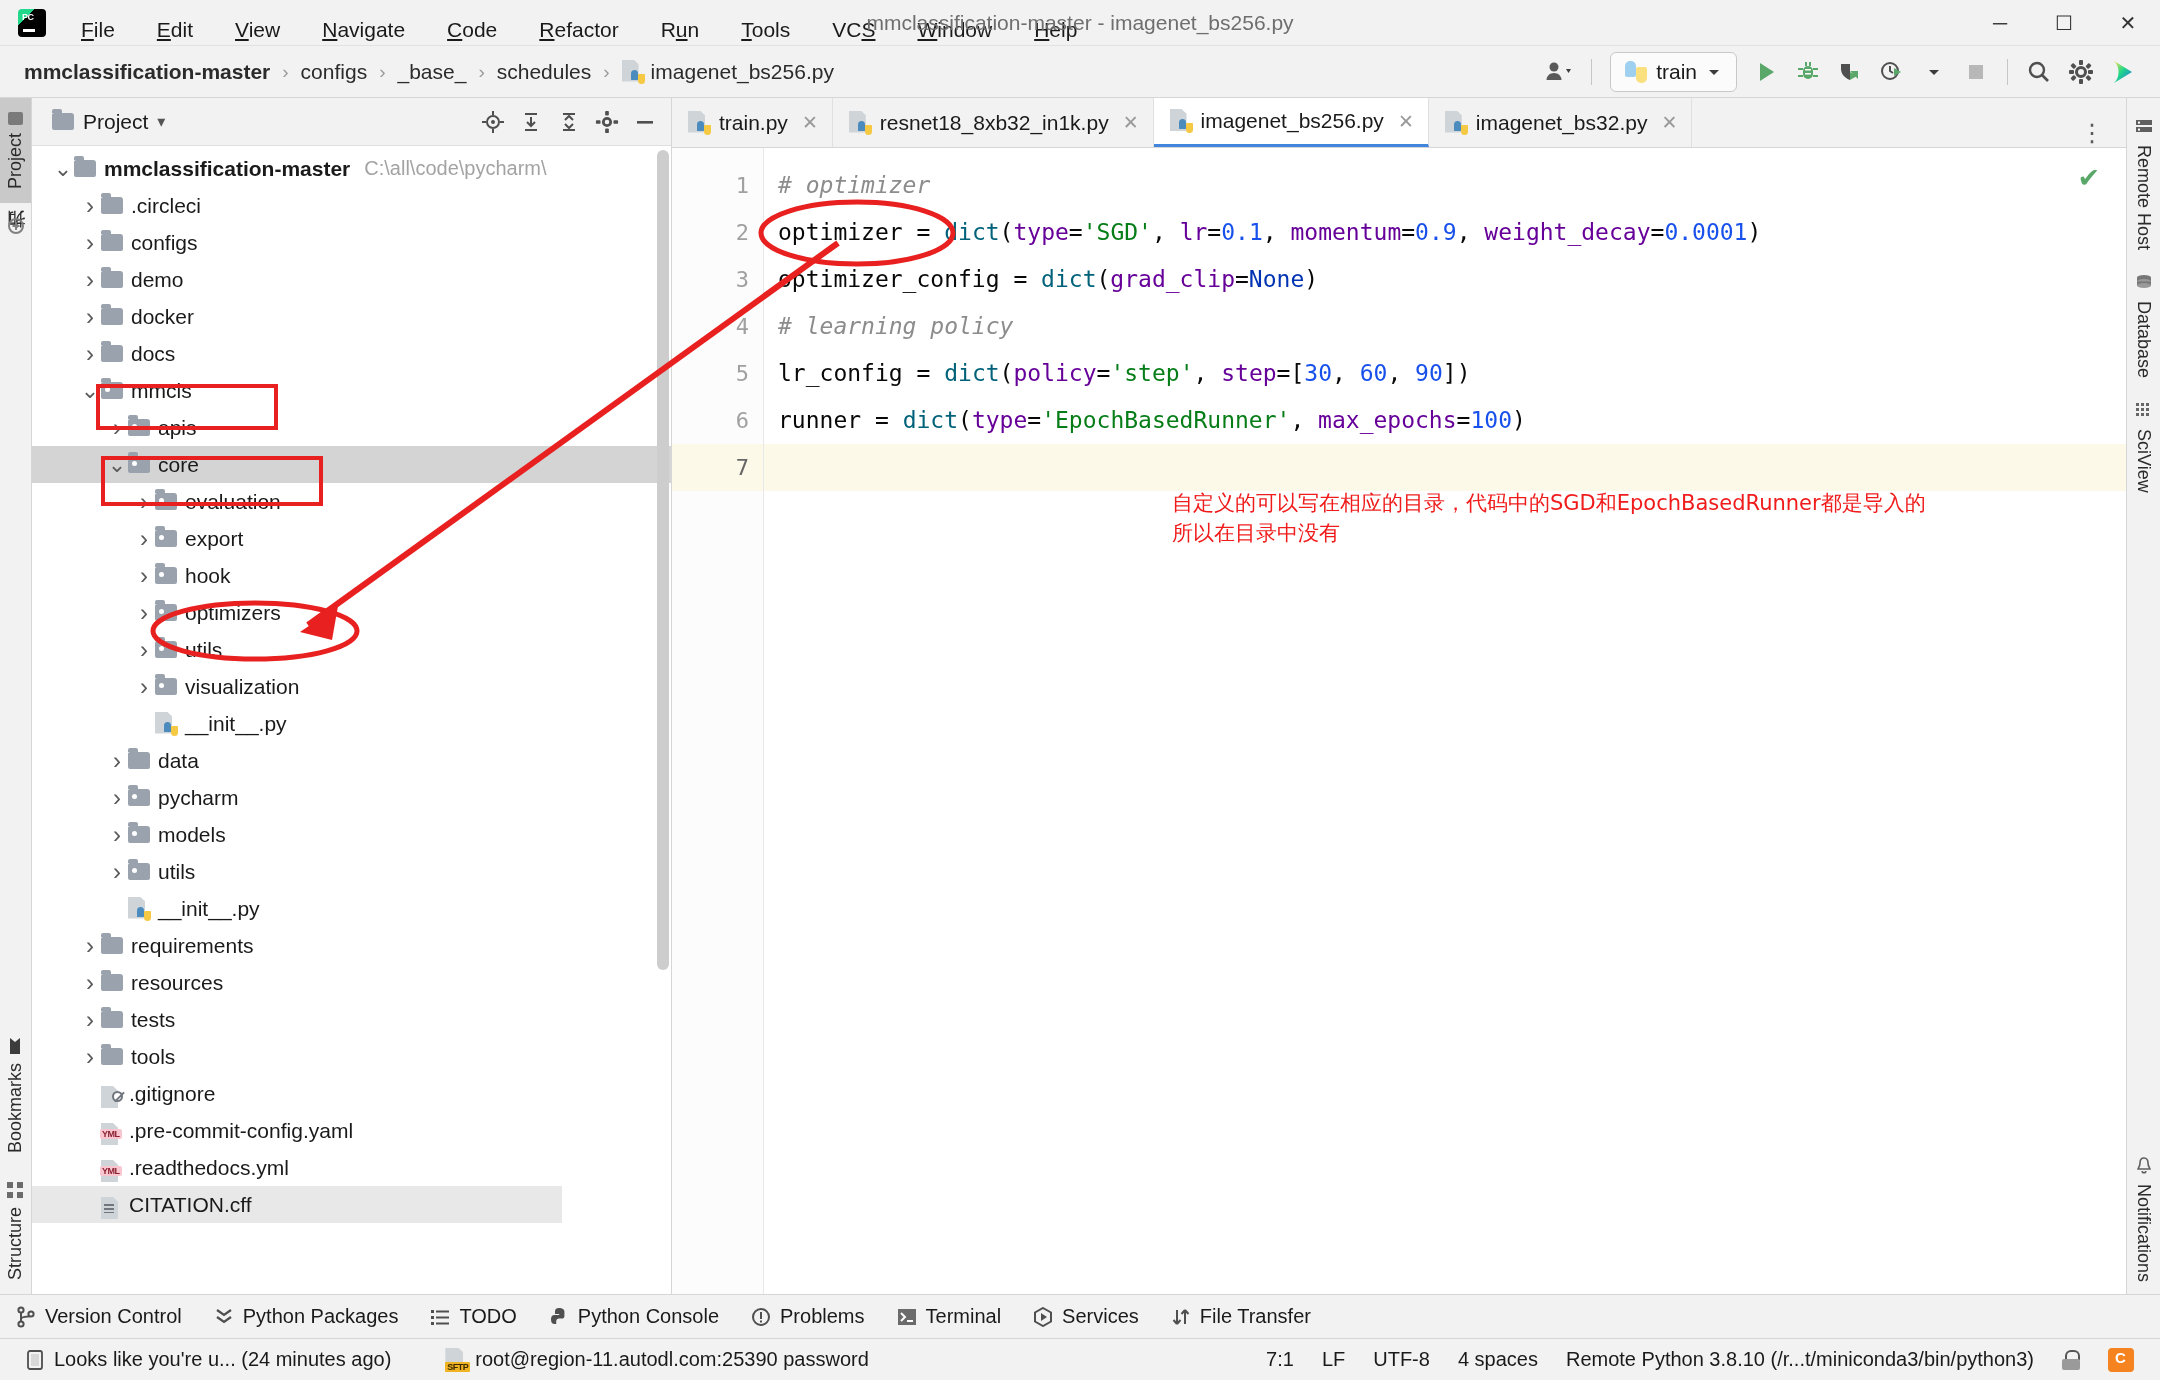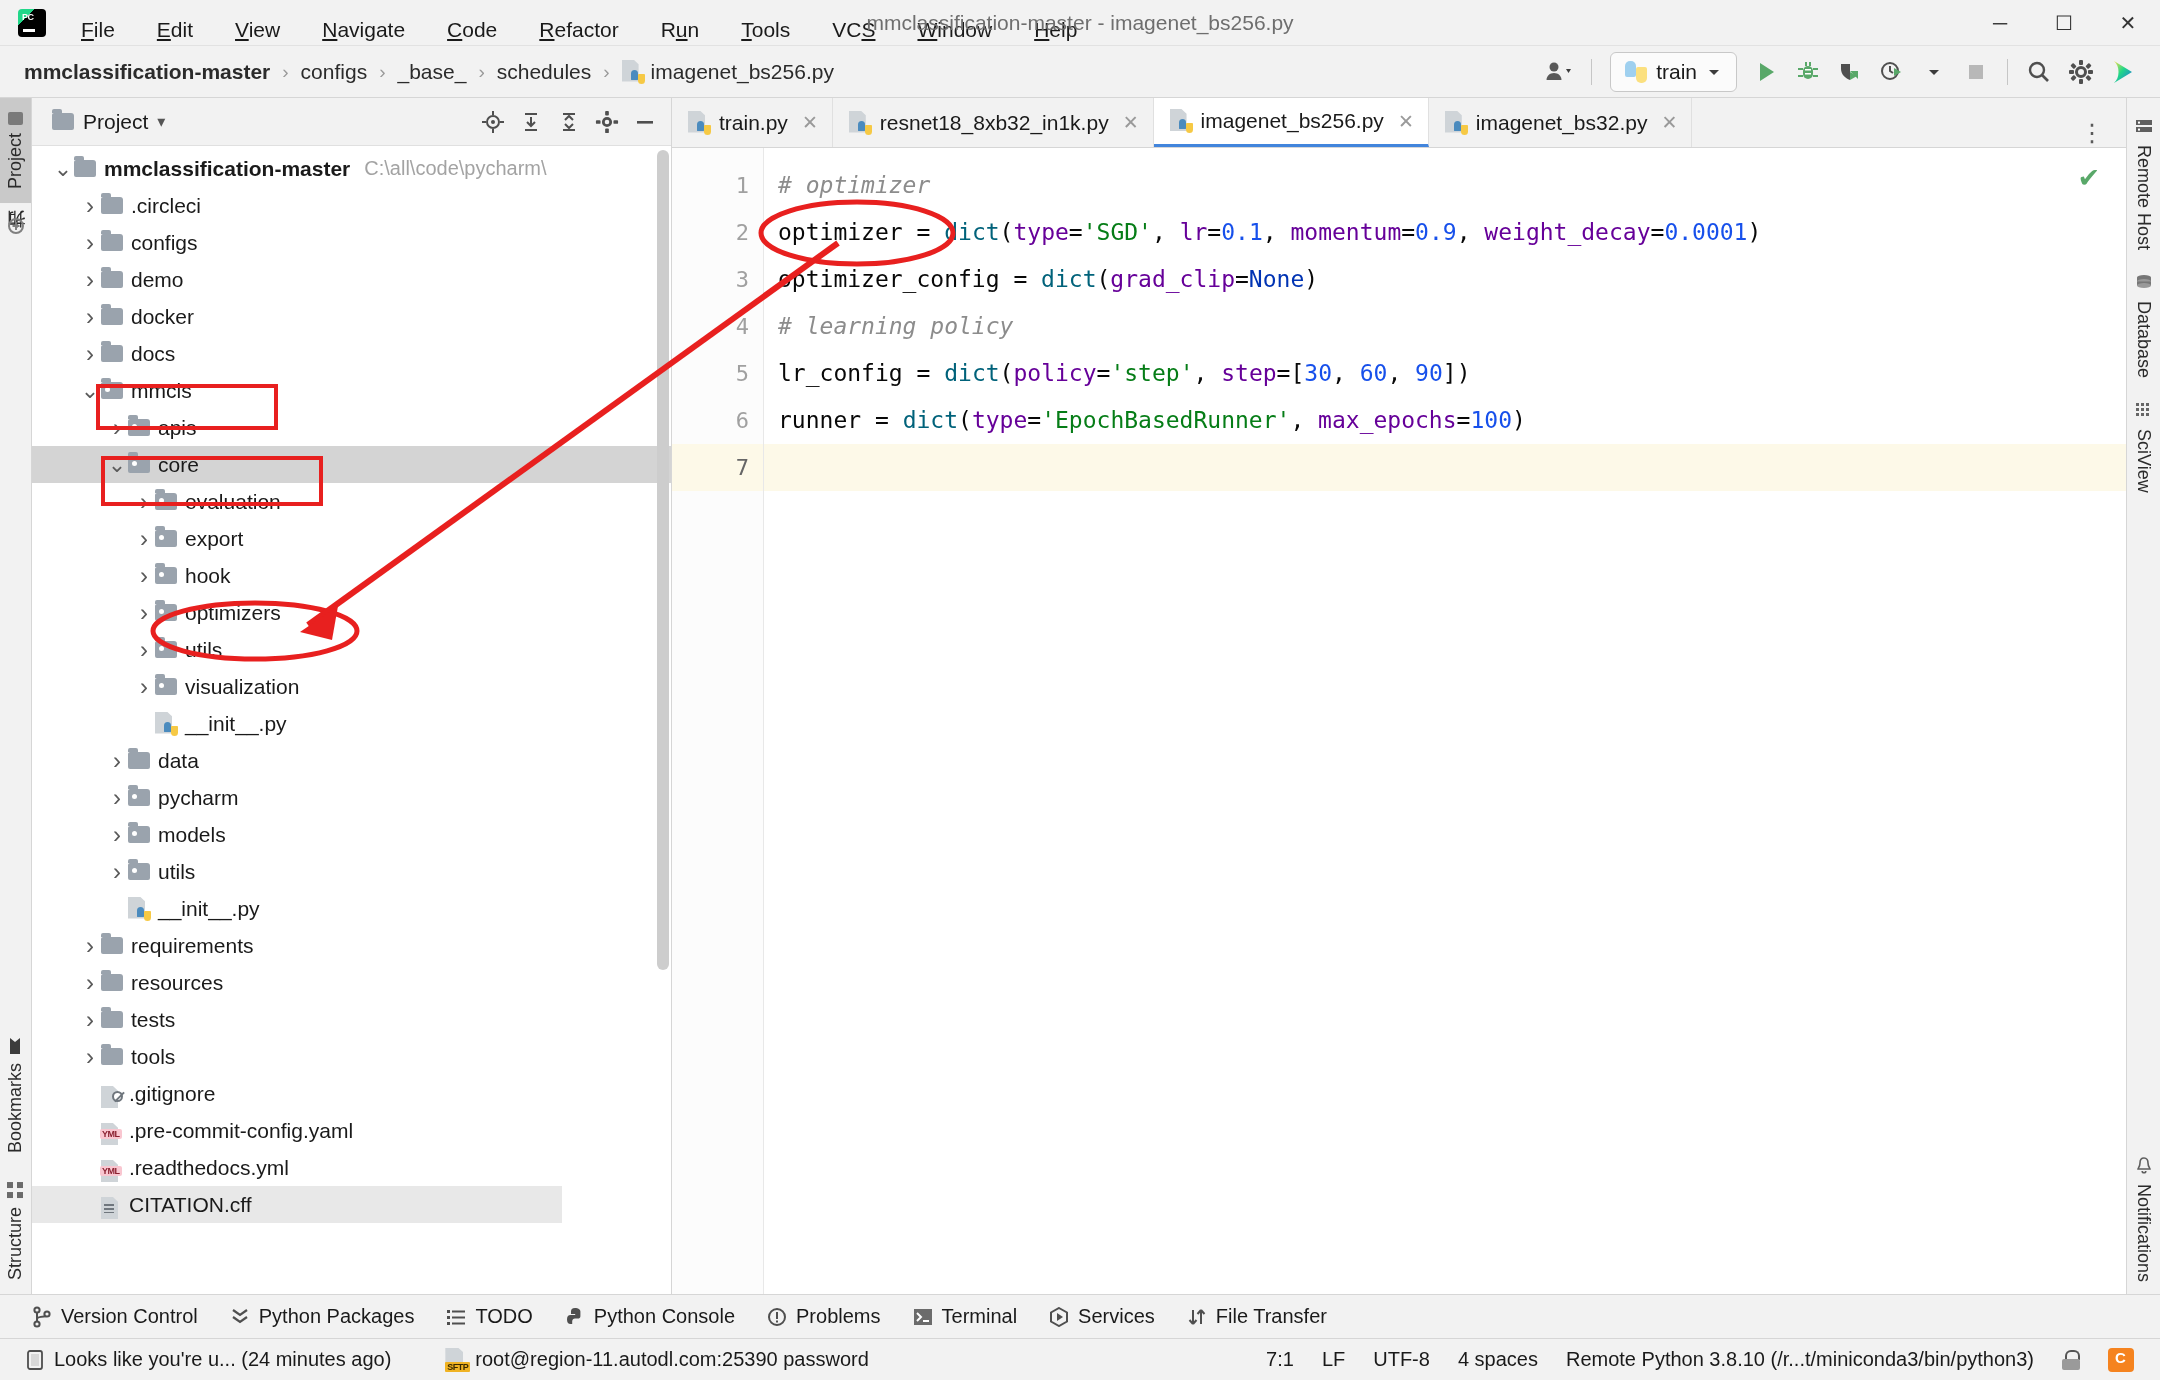--- a/index.html
+++ b/index.html
@@ -185,21 +185,21 @@
 
   
   .pscroll { position:absolute; right:2px; top:4px; width:12px; height:820px; background:#cdcdcd; border-radius:6px;}
 
   
   .overlay { position:absolute; left:0; top:0; width:2160px; height:1380px; pointer-events:none; z-index:50;}
 
   
   .toolwin-bar {
     height:44px; background:#f2f2f2; border-top:1px solid #d6d6d6;
-    display:flex; align-items:center; gap:0; padding-left:16px; flex:0 0 44px;
+    display:flex; align-items:center; gap:0; flex:0 0 44px;
   }
   .tw {
     display:flex; align-items:center; gap:9px; font-size:20px; padding:4px 16px; color:#1a1a1a; white-space:nowrap;
   }
   .statusbar {
     height:42px; background:#f2f2f2; border-top:1px solid #d6d6d6;
     display:flex; align-items:center; font-size:20px; color:#1a1a1a; padding:0 12px; flex:0 0 42px;
   }
   .sb-item { padding:0 14px; white-space:nowrap; display:flex; align-items:center; gap:8px;}
   .sb-right { margin-left:auto; display:flex; align-items:center;}
@@ -676,20 +676,22 @@
           </div>
         <div class="code" id="codearea">
 
         <div class="line"><span class="cm"># optimizer</span></div>
             <div class="line"><span class="plain">optimizer </span><span class="plain">= </span><span class="fn">dict</span><span class="plain">(</span><span class="param">type</span><span class="plain">=</span><span class="str">'SGD'</span><span class="plain">, </span><span class="param">lr</span><span class="plain">=</span><span class="num">0.1</span><span class="plain">, </span><span class="param">momentum</span><span class="plain">=</span><span class="num">0.9</span><span class="plain">, </span><span class="param">weight_decay</span><span class="plain">=</span><span class="num">0.0001</span><span class="plain">)</span></div>
             <div class="line"><span class="plain">optimizer_config </span><span class="plain">= </span><span class="fn">dict</span><span class="plain">(</span><span class="param">grad_clip</span><span class="plain">=</span><span class="kw">None</span><span class="plain">)</span></div>
             <div class="line"><span class="cm"># learning policy</span></div>
             <div class="line"><span class="plain">lr_config </span><span class="plain">= </span><span class="fn">dict</span><span class="plain">(</span><span class="param">policy</span><span class="plain">=</span><span class="str">'step'</span><span class="plain">, </span><span class="param">step</span><span class="plain">=[</span><span class="num">30</span><span class="plain">, </span><span class="num">60</span><span class="plain">, </span><span class="num">90</span><span class="plain">])</span></div>
             <div class="line"><span class="plain">runner </span><span class="plain">= </span><span class="fn">dict</span><span class="plain">(</span><span class="param">type</span><span class="plain">=</span><span class="str">'EpochBasedRunner'</span><span class="plain">, </span><span class="param">max_epochs</span><span class="plain">=</span><span class="num">100</span><span class="plain">)</span></div>
             <div class="line cur">&nbsp;</div>
+            <div class="zh-note">自定义的可以写在相应的目录，代码中的SGD和EpochBasedRunner都是导入的
+所以在目录中没有</div>
           </div>
         <div class="check-mark">✔</div>
       </div>
     </div>
 
     <div class="rail-right">
       <div class="rtab">
         <svg width="18" height="18" viewBox="0 0 18 18">
           <rect x="1" y="2" width="16" height="5" fill="#5f5f5f"></rect>
             <rect x="1" y="9" width="16" height="5" fill="#5f5f5f"></rect>

